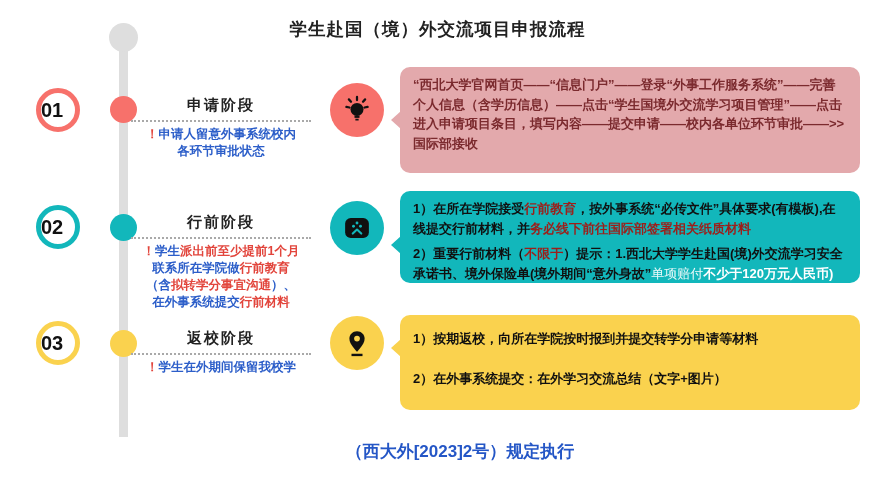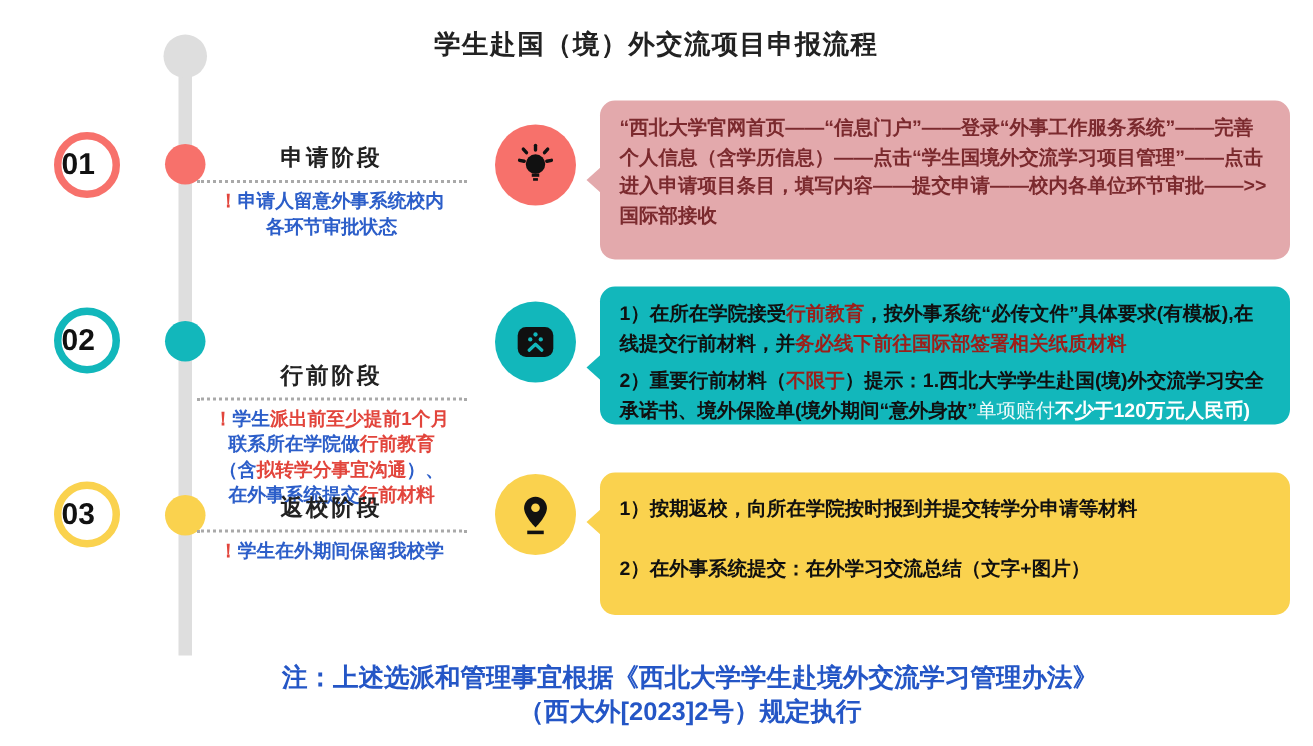--- a/index.html
+++ b/index.html
@@ -33,21 +33,21 @@
   .num{position:absolute;left:36px;width:44px;height:44px;border-radius:50%;
        background:#fff;text-align:left;font-weight:bold;font-size:20px;color:#111;}
   .num span{line-height:34px;display:inline-block;}
   .num.s1{top:88px;border:5px solid var(--salmon);}
   .num.s2{top:205px;border:5px solid var(--teal);}
   .num.s3{top:321px;border:5px solid var(--yellow);}
 
   
   .stage{position:absolute;left:131px;width:180px;text-align:center;}
   .stage.s1{top:96px;}
-  .stage.s2{top:213px;margin-top:28px;}
+  .stage.s2{top:213px;}
   .stage.s3{top:329px;}
   .stage .label{font-size:15px;font-weight:bold;color:#222;letter-spacing:2px;
                 padding-bottom:5px;border-bottom:2px dotted #a9a9a9;}
   .stage .note{margin-top:4px;font-size:12.5px;font-weight:bold;line-height:17px;}
 
   .seg-red{color:var(--red);}
   .seg-blue{color:var(--blue);}
   .seg-black{color:#101010;}
   .seg-darkred{color:var(--darkred);}
   .seg-white{color:#eefafa;font-weight:400;}
@@ -165,17 +165,16 @@
     <p><span class="seg-black">2）重要行前材料（</span><span class="seg-darkred">不限于</span><span class="seg-black">）提示：1.西北大学学生赴国(境)外交流学习安全承诺书、境外保险单(境外期间“意外身故”</span><span class="seg-white">单项赔付</span><span class="seg-whitebold">不少于120万元人民币)</span></p>
   </div>
 
   <div class="bubble s3">
     <div class="tail"></div>
     <p><span class="seg-black">1）按期返校，向所在学院按时报到并提交转学分申请等材料</span></p>
     <p><span class="seg-black">2）在外事系统提交：在外学习交流总结（文字+图片）</span></p>
   </div>
 
   <div class="footer">
-    <div>注：上述选派和管理事宜根据《西北大学学生赴境外交流学习管理办法》</div>
     <div>（西大外[2023]2号）规定执行</div>
   </div>
 
 </div>
 
 </body></html>

